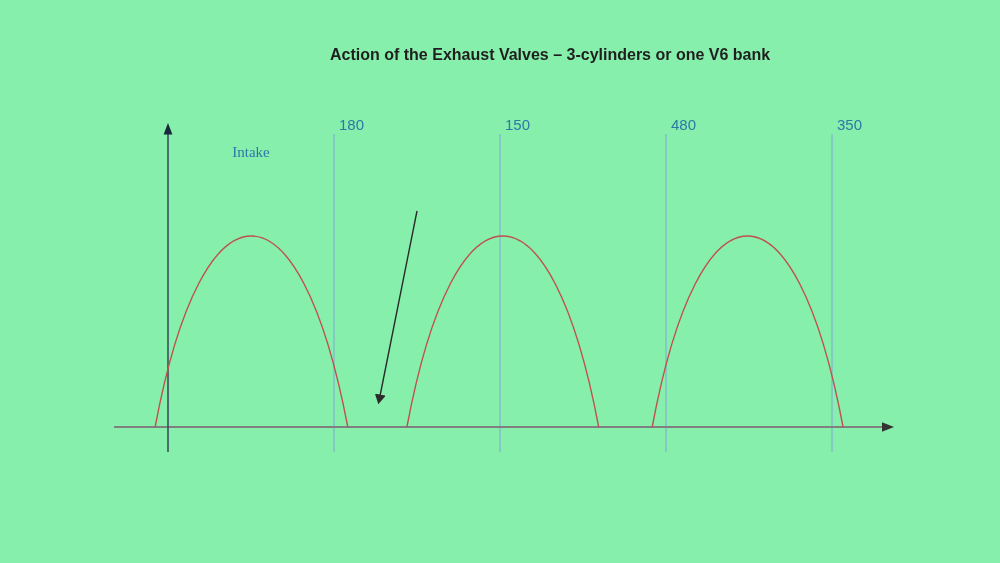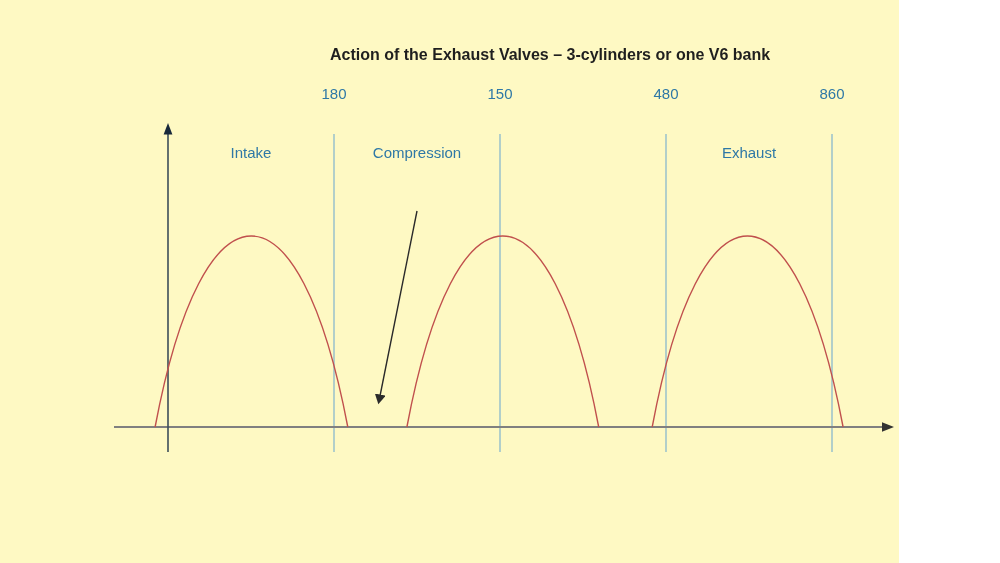--- a/index.html
+++ b/index.html
@@ -6,48 +6,49 @@
     margin: 0;
     padding: 0;
     background: #ffffff;
     width: 1000px;
     height: 563px;
     overflow: hidden;
     font-family: "Liberation Sans", sans-serif;
   }
   .canvas {
     position: relative;
-    width: 899px;
+    width: 1000px;
     height: 563px;
-    background: #fef9c3;
+    background: #86efac;
   }
   .chart-title {
     position: absolute;
     left: 330px;
     top: 46px;
     font-size: 16px;
     font-weight: bold;
     color: #1f1f1f;
     white-space: nowrap;
   }
   .tick-label {
     position: absolute;
-    top: 85px;
+    top: 116px;
     width: 60px;
-    text-align: center;
+    text-align: right;
     font-size: 15px;
     color: #2E78A6;
   }
   .phase-label {
     position: absolute;
     top: 144px;
     width: 140px;
     text-align: center;
     font-size: 15px;
     color: #2E78A6;
+    font-family: Liberation Serif, serif;
   }
   .annotation {
     position: absolute;
     left: 341px;
     top: 182px;
     font-size: 16px;
     font-weight: bold;
     font-style: italic;
     color: #1a1a1a;
     white-space: nowrap;
@@ -61,25 +62,23 @@
 </head>
 <body>
 
 <div class="canvas">
 
   <div class="chart-title">Action of the Exhaust Valves – 3-cylinders or one V6 bank</div>
 
   <div class="tick-label" style="left: 304px;">180</div>
   <div class="tick-label" style="left: 470px;">150</div>
   <div class="tick-label" style="left: 636px;">480</div>
-  <div class="tick-label" style="left: 802px;">860</div>
+  <div class="tick-label" style="left: 802px;">350</div>
 
   <div class="phase-label" style="left: 181px;">Intake</div>
-  <div class="phase-label" style="left: 347px;">Compression</div>
-  <div class="phase-label" style="left: 679px;">Exhaust</div>
 
 
   <svg class="plot" width="1000" height="563" viewBox="0 0 1000 563">
     <defs>
       <marker id="annArrowHead" viewBox="0 0 10 10" refX="5" refY="5" markerUnits="userSpaceOnUse" markerWidth="11" markerHeight="11" orient="auto">
         <path d="M 0 0 L 9 5 L 0 10 Z" fill="#2B2B2B"></path>
       </marker>
     </defs>
 
     <g id="gridlines">

